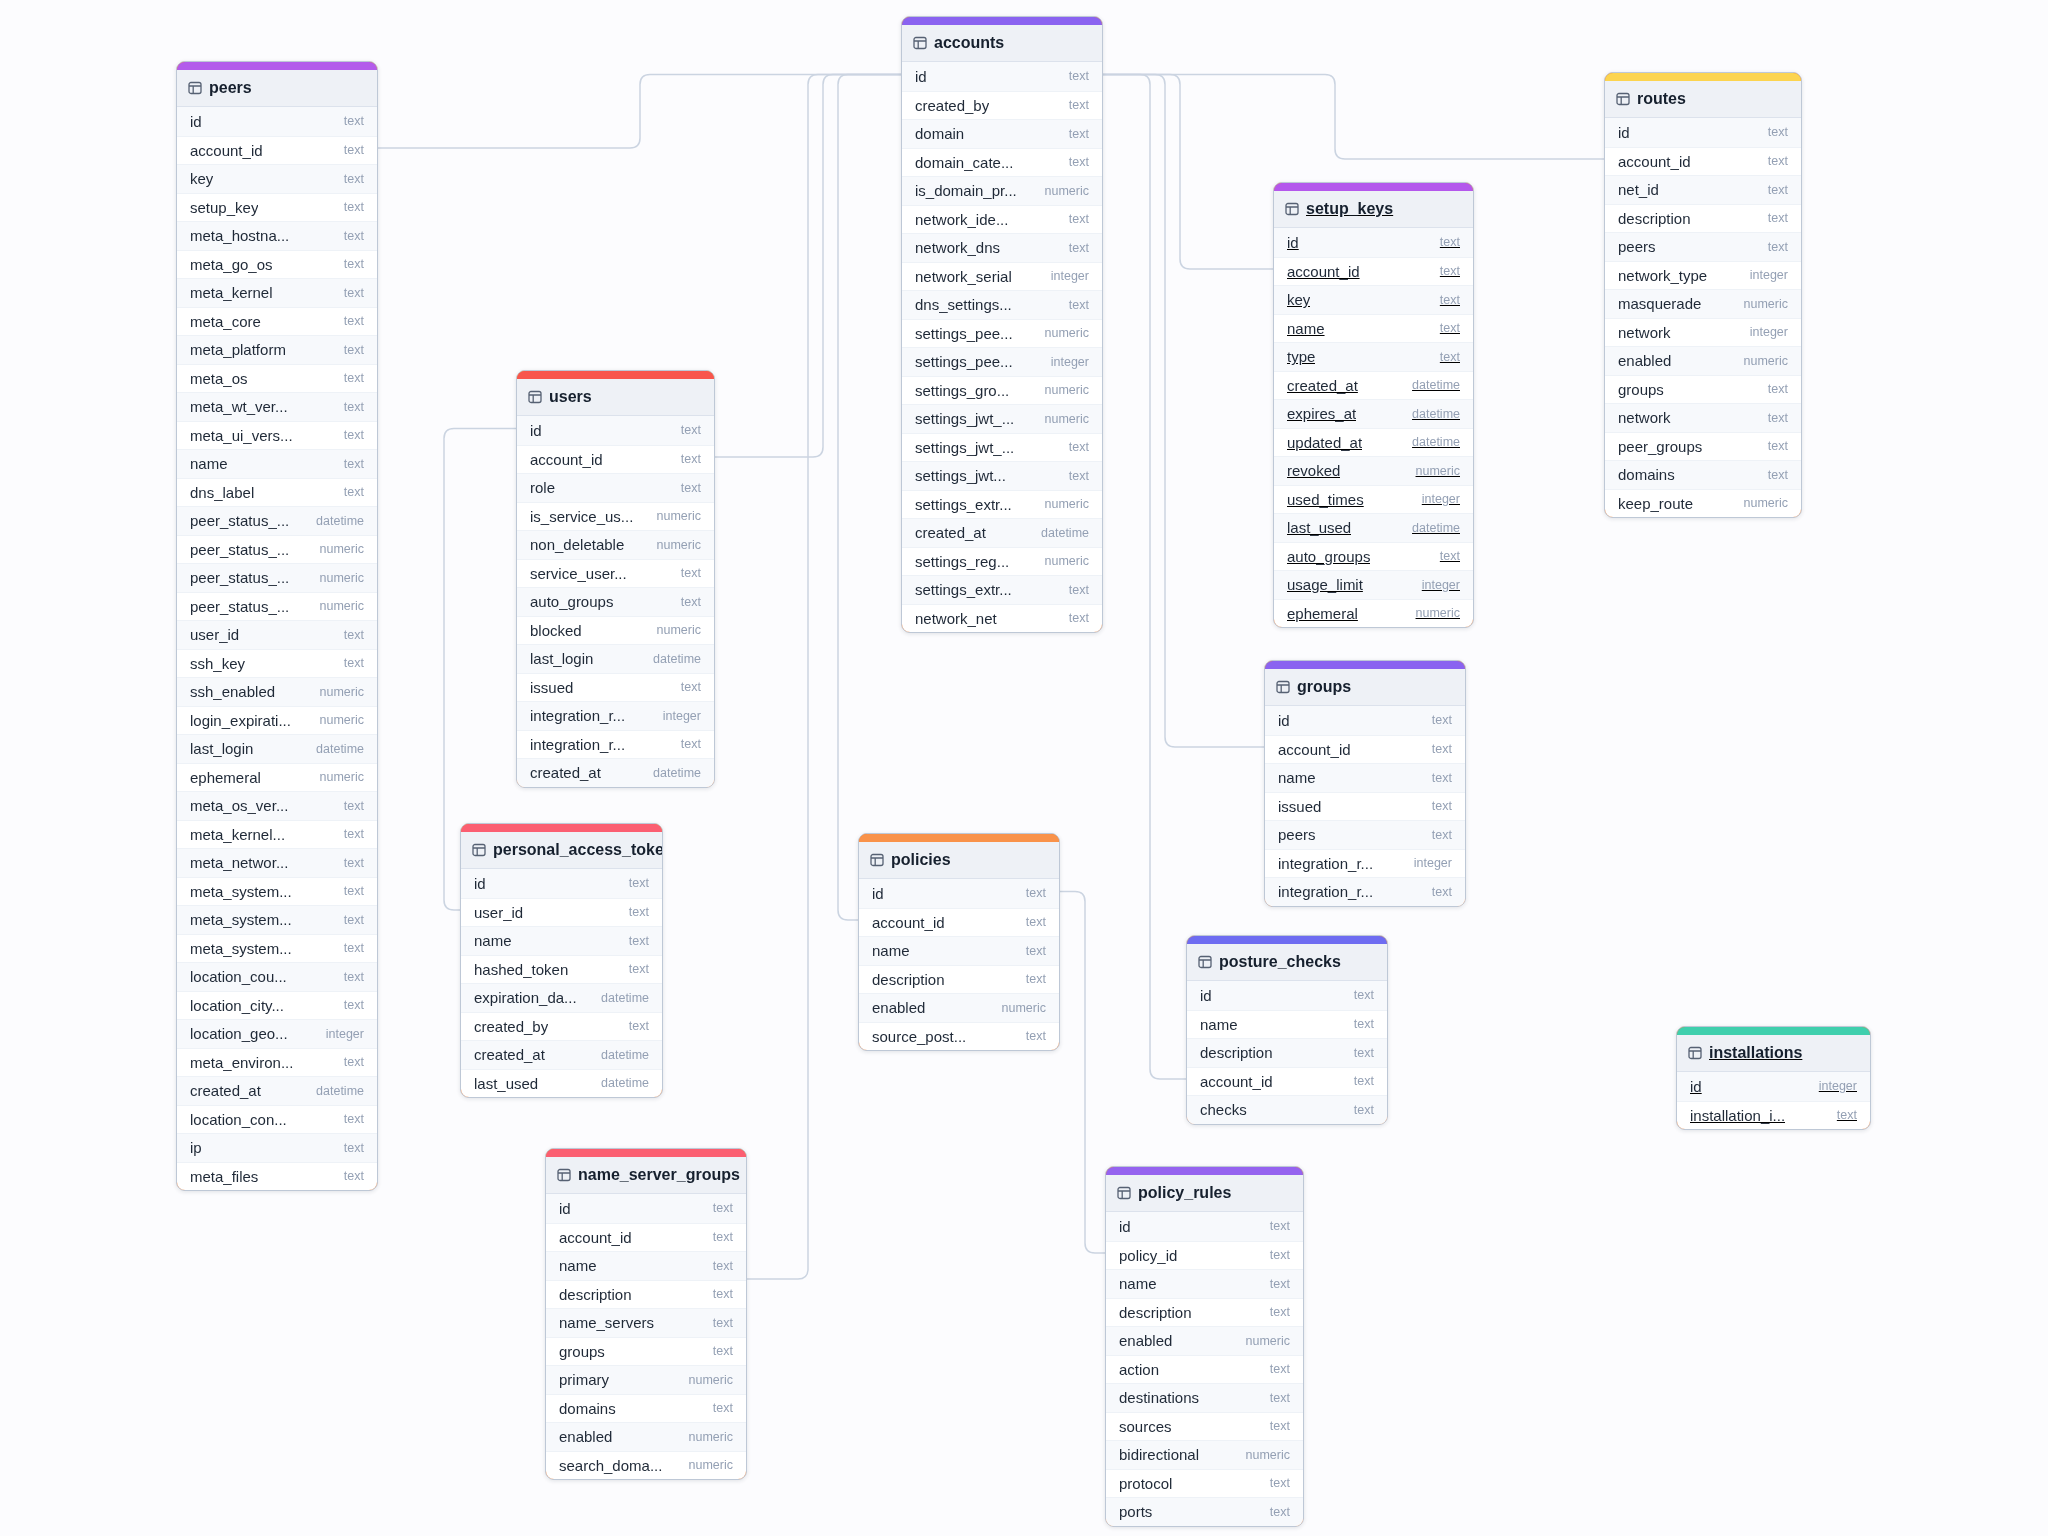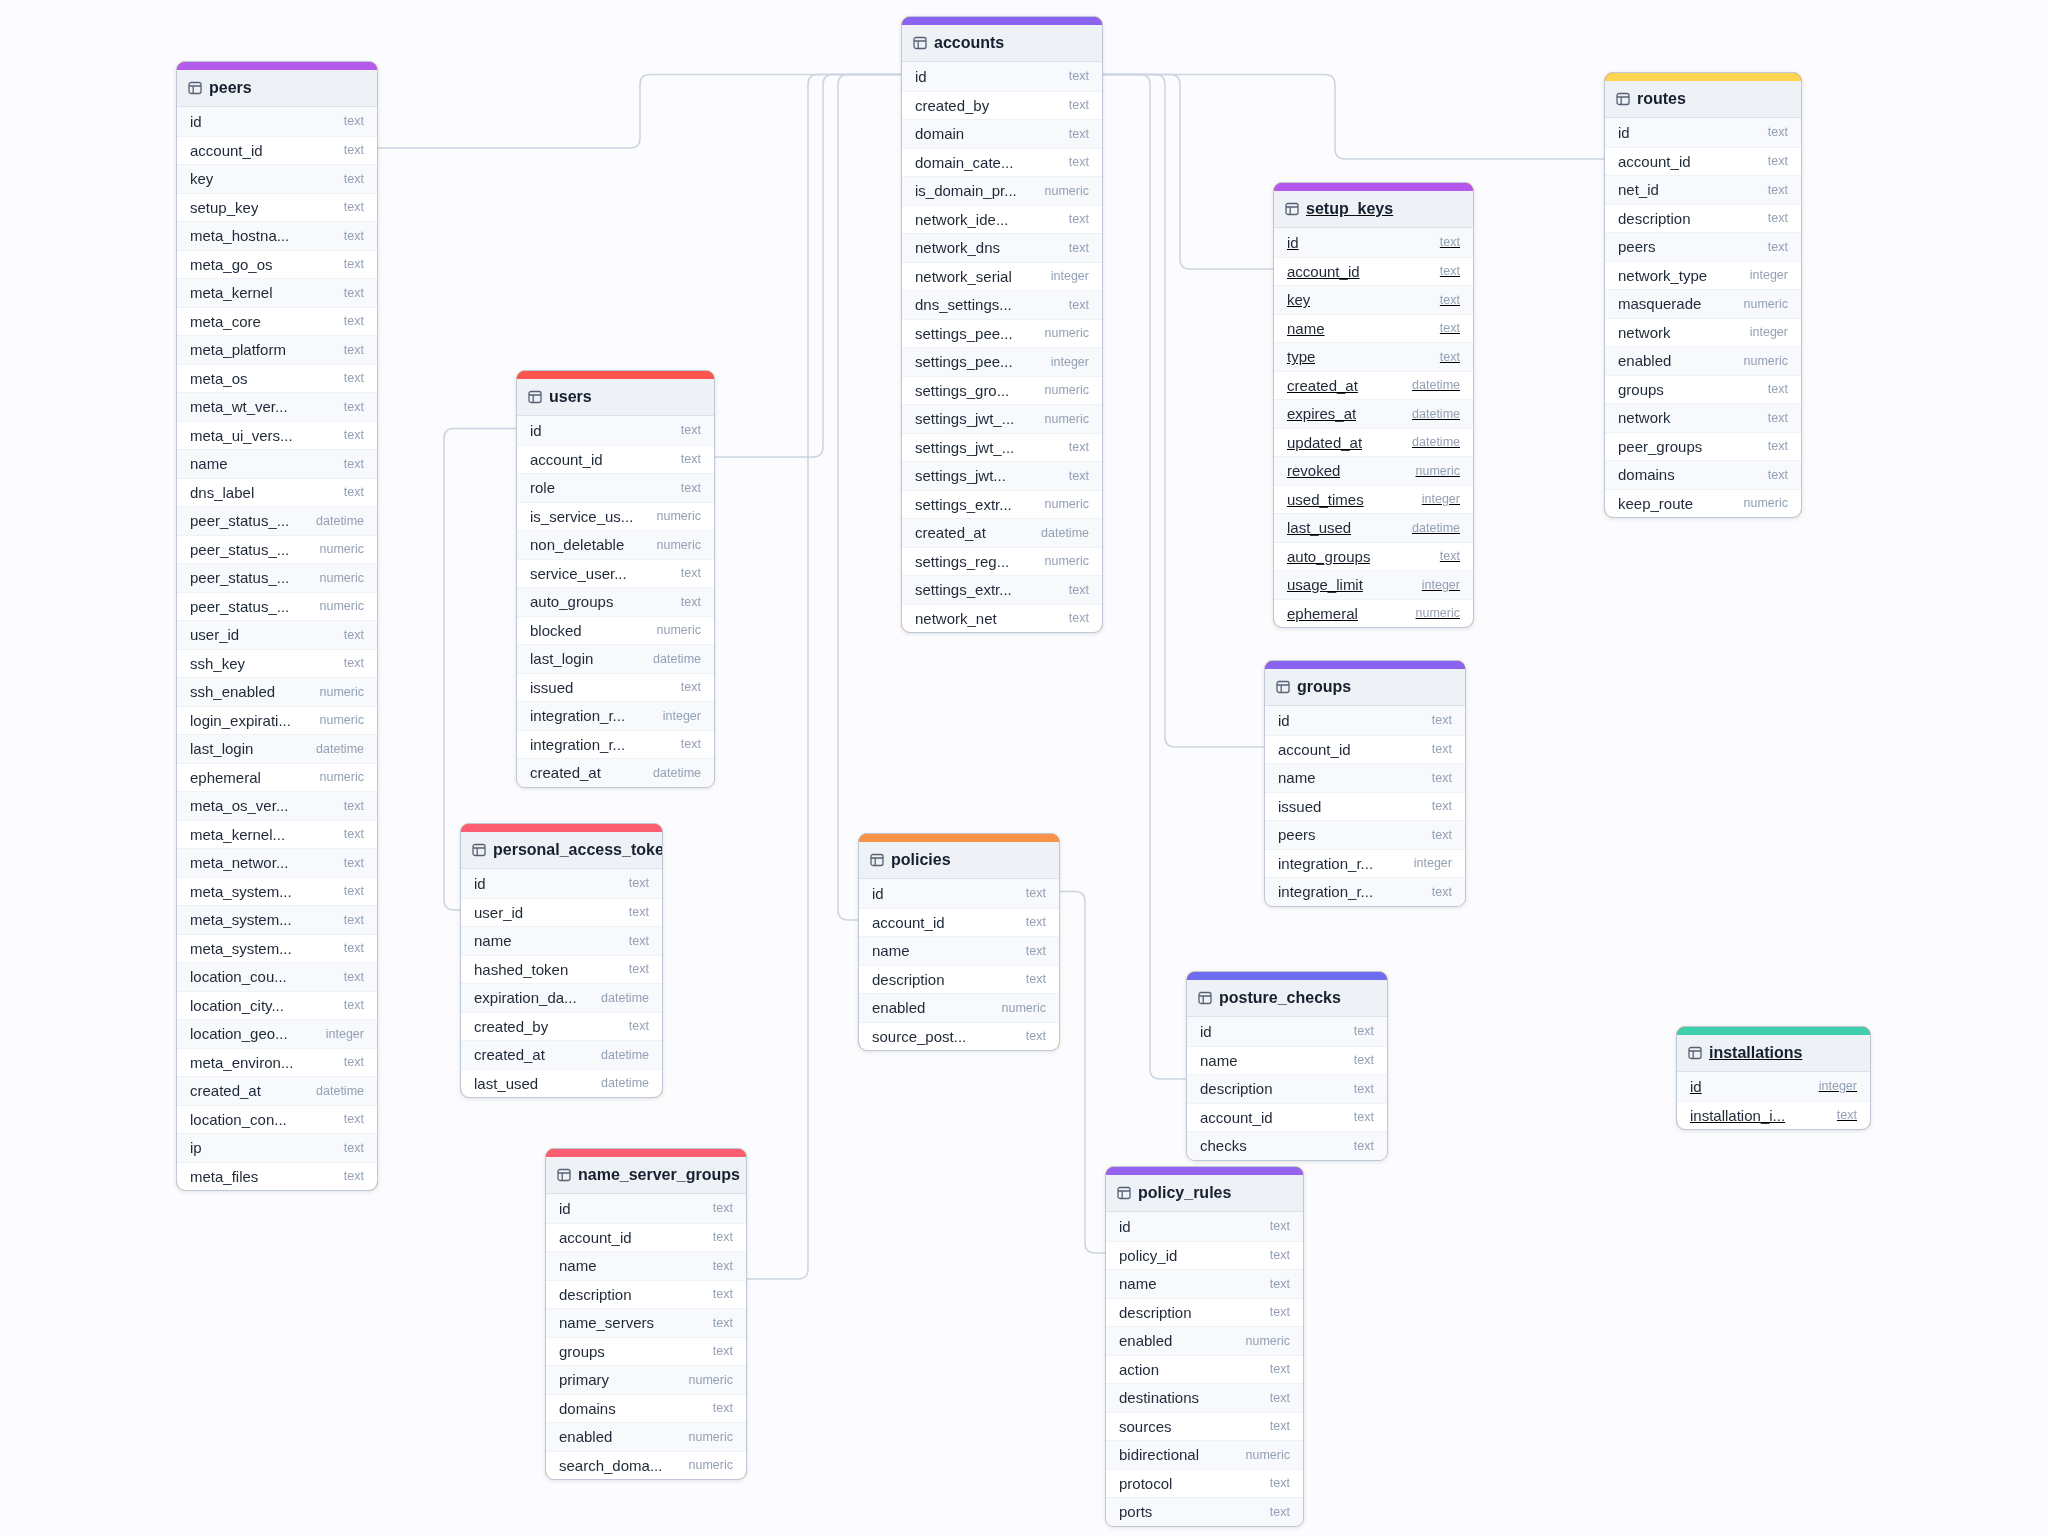--- a/index.html
+++ b/index.html
@@ -685,21 +685,21 @@
           <div class="trow">
             <span class="fname">integration_r...</span>
             <span class="ftype">integer</span>
           </div>
           <div class="trow">
             <span class="fname">integration_r...</span>
             <span class="ftype">text</span>
           </div>
         </div>
       </div>
-      <div class="tbl" style="left: 1186px; top: 935px; width: 200px; margin-top: 36px;">
+      <div class="tbl" style="left: 1186px; top: 935px; width: 200px;">
         <div class="accent" style="background: rgb(110, 108, 241);"></div>
         <div class="thead">
           <span class="ticon">
             <svg width="14" height="14" viewBox="0 0 14 14" fill="none" stroke="#566173" stroke-width="1.3">
               <rect x="1" y="1.5" width="12" height="11" rx="2"></rect>
               <line x1="1" y1="5" x2="13" y2="5"></line>
               <line x1="5.2" y1="5" x2="5.2" y2="12.5"></line>
             </svg>
           </span>
           <span class="ttitle">posture_checks</span>

